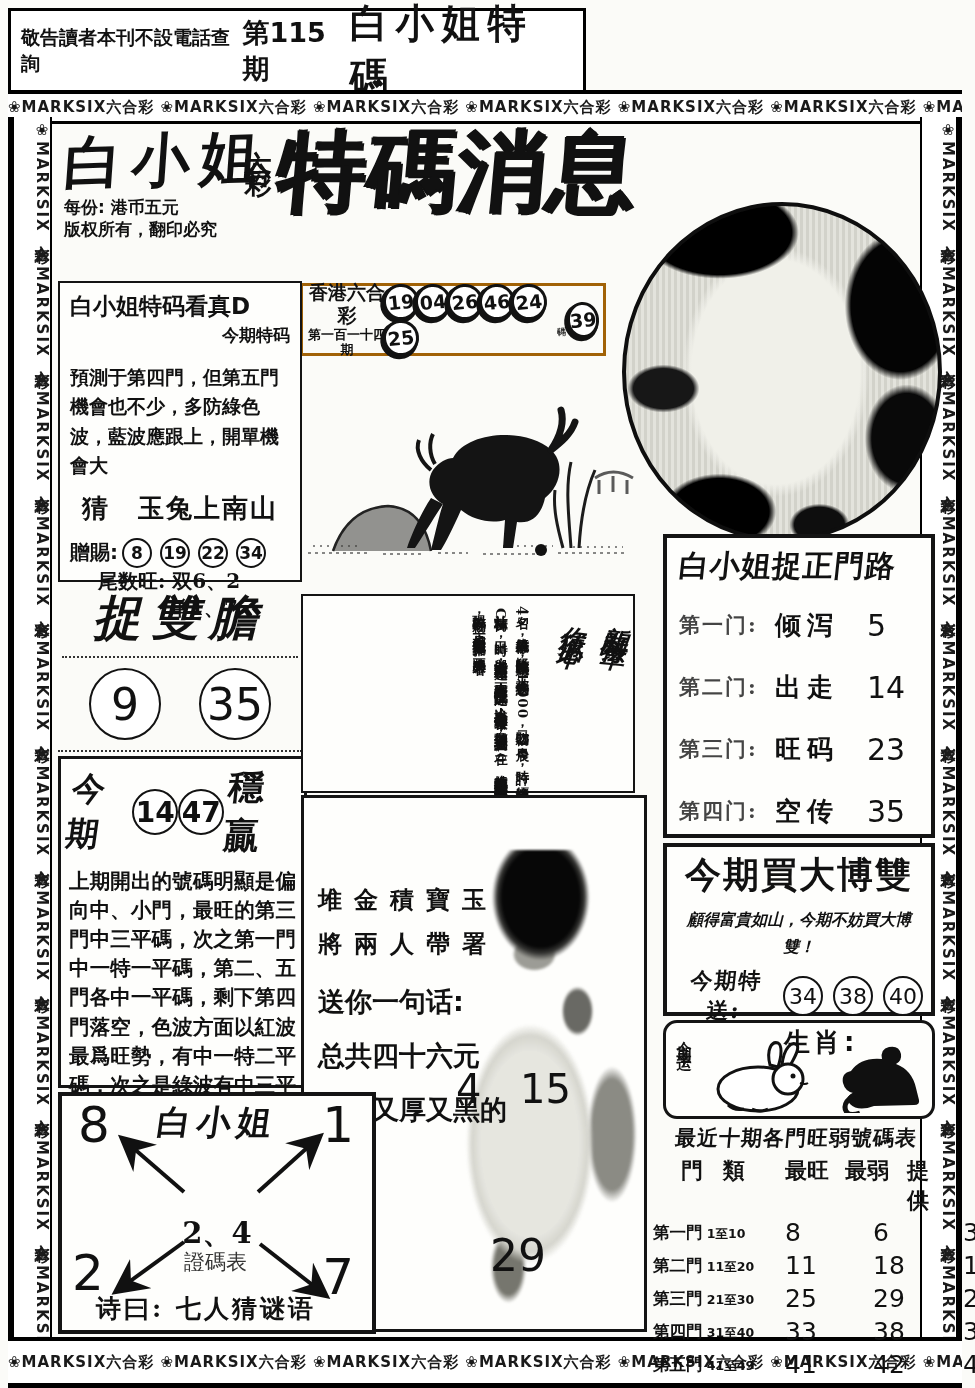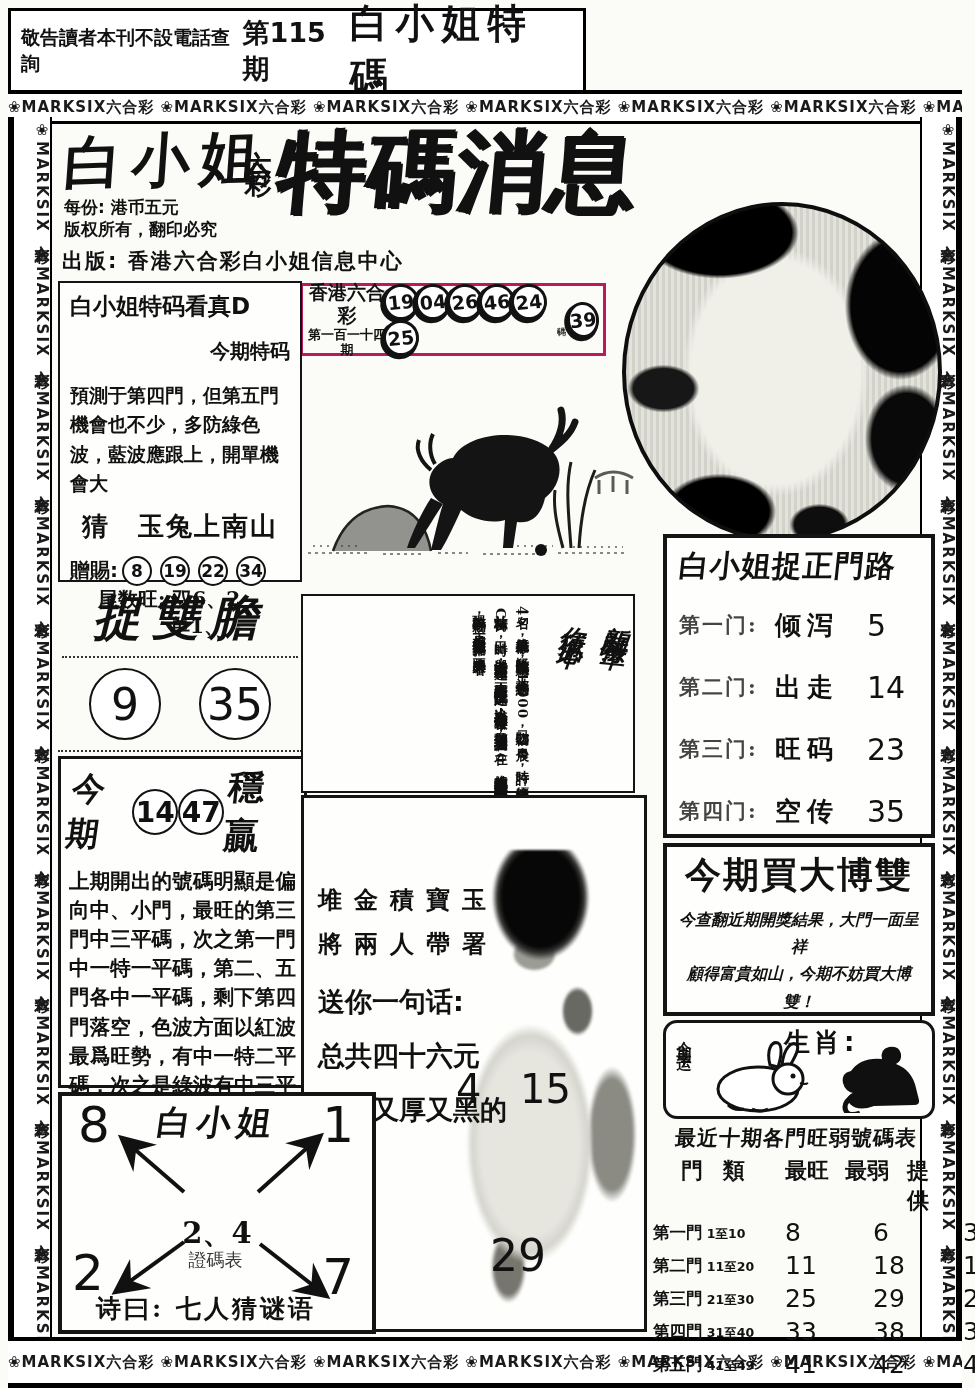--- a/index.html
+++ b/index.html
@@ -43,31 +43,31 @@
       radial-gradient(120px 70px at 30% 8%, #0c0c0c 0 60%, transparent 66%),
       radial-gradient(90px 120px at 88% 30%, #111 0 55%, transparent 62%),
       radial-gradient(70px 90px at 90% 70%, #161616 0 50%, transparent 60%),
       radial-gradient(60px 40px at 12% 55%, #222 0 50%, transparent 60%),
       radial-gradient(90px 60px at 30% 92%, #0e0e0e 0 55%, transparent 63%),
       radial-gradient(50px 35px at 62% 96%, #1a1a1a 0 50%, transparent 60%),
       radial-gradient(120px 160px at 48% 50%, #e4e4de 0 70%, transparent 78%),
       repeating-linear-gradient(90deg,#c9c9c2 0 3px,#d8d8d2 3px 6px);
     filter:contrast(1.12);}
   
-  #results-box{left:300px;top:283px;width:292px;height:67px;border:3px solid #be185d;display:flex;
+  #results-box{left:300px;top:283px;width:292px;height:67px;border:3px solid #a16207;display:flex;
                align-items:center;padding:0 4px;}
   #results-label{width:92px;text-align:center;line-height:1.2;}
   #results-title{font-size:19px;font-weight:bold;}
   #results-issue{font-size:13px;font-weight:bold;}
   #results-numbers .ball{width:36px;height:36px;font-size:19px;margin-left:-4px;}
   #special-label{writing-mode:vertical-rl;font-size:9px;width:12px;margin:0 1px;line-height:1;}
   
   #forecast-box{left:58px;top:281px;width:244px;height:301px;padding:8px 10px;}
   #forecast-title{font-size:23px;font-weight:900;}
-  #forecast-sub{font-size:20px;font-weight:bold;text-align:right;margin-top:16px;}
+  #forecast-sub{font-size:17px;font-weight:bold;text-align:right;margin-top:2px;}
   #forecast-body{font-size:19px;font-weight:bold;line-height:1.55;margin-top:16px;}
   #forecast-guess{font-size:26px;font-weight:900;margin-top:10px;text-align:center;letter-spacing:2px;}
   #forecast-gift{margin-top:12px;font-size:20px;font-weight:bold;display:flex;align-items:center;gap:4px;}
   #forecast-gift .ball{width:30px;height:30px;font-size:17px;box-shadow:none;transform:none;border-width:2px;}
   #forecast-tails{font-size:20px;font-weight:bold;margin-top:0;padding-left:28px;}
   #forecast-odd{padding-left:72px;}
   
   #dp-box{left:58px;top:586px;width:244px;height:168px;}
   #dp-title{font-size:48px;font-weight:900;text-align:center;letter-spacing:10px;font-style:italic;}
   #dp-sep{border-top:2px dotted #333;margin:6px 4px 10px;}
@@ -140,21 +140,21 @@
   .t-door{font-size:16.5px;font-weight:900;white-space:nowrap;}
   .t-range{font-size:12.5px;font-weight:bold;}
   .t-num{font-size:25px;}
   
   #riddle-box{left:58px;top:1092px;width:318px;height:242px;border-width:4px;z-index:6;}
   .corner-num{position:absolute;font-size:50px;}
   #riddle-title{position:absolute;left:0;right:0;top:4px;text-align:center;font-size:34px;font-weight:900;
                 letter-spacing:6px;transform:skewX(-8deg);}
   #riddle-hm{position:absolute;left:0;right:0;top:78px;text-align:center;font-size:30px;font-weight:900;letter-spacing:4px;}
   #riddle-val{position:absolute;left:0;right:0;top:118px;text-align:center;font-size:29px;font-weight:bold;}
-  #riddle-sub{position:absolute;left:0;right:3px;top:152px;text-align:center;font-size:18px;opacity:.85;}
+  #riddle-sub{position:absolute;left:0;right:3px;top:152px;text-align:center;font-size:21px;opacity:.85;}
   #riddle-poem{position:absolute;left:34px;top:196px;font-size:25px;font-weight:bold;letter-spacing:3px;}
   #riddle-arrows{position:absolute;left:0;top:0;}
 </style>
 </head>
 <body>
 
 <div id="page">
 
   <div id="header-box" class="abs">
     <span id="header-notice">敬告讀者本刊不設電話查詢</span>
@@ -165,21 +165,20 @@
   <div id="top-strip" class="abs strip">❀MARKSIX六合彩 ❀MARKSIX六合彩 ❀MARKSIX六合彩 ❀MARKSIX六合彩 ❀MARKSIX六合彩 ❀MARKSIX六合彩 ❀MARKSIX六合彩 ❀MARKSIX六合彩</div>
   <div id="bottom-strip" class="abs strip">❀MARKSIX六合彩 ❀MARKSIX六合彩 ❀MARKSIX六合彩 ❀MARKSIX六合彩 ❀MARKSIX六合彩 ❀MARKSIX六合彩 ❀MARKSIX六合彩 ❀MARKSIX六合彩</div>
   <div id="left-strip" class="abs strip vstrip">❀MARKSIX六合彩 ❀MARKSIX六合彩 ❀MARKSIX六合彩 ❀MARKSIX六合彩 ❀MARKSIX六合彩 ❀MARKSIX六合彩 ❀MARKSIX六合彩 ❀MARKSIX六合彩 ❀MARKSIX六合彩 ❀MARKSIX六合彩 ❀MARKSIX六合彩 ❀MARKSIX六合彩 ❀MARKSIX六合彩 ❀MARKSIX六合彩</div>
   <div id="right-strip" class="abs strip vstrip">❀MARKSIX六合彩 ❀MARKSIX六合彩 ❀MARKSIX六合彩 ❀MARKSIX六合彩 ❀MARKSIX六合彩 ❀MARKSIX六合彩 ❀MARKSIX六合彩 ❀MARKSIX六合彩 ❀MARKSIX六合彩 ❀MARKSIX六合彩 ❀MARKSIX六合彩 ❀MARKSIX六合彩 ❀MARKSIX六合彩 ❀MARKSIX六合彩</div>
 
   <div id="brand" class="abs serif">白小姐</div>
   <div id="brand-sub" class="abs serif">六合彩</div>
   <div id="mast-title" class="abs serif">特碼消息</div>
   <div id="mast-price" class="abs">每份: 港币五元</div>
   <div id="mast-copy" class="abs">版权所有，翻印必究</div>
-  <div id="mast-pub" class="abs">出版: 香港六合彩白小姐信息中心</div>
 
   <div id="photo-circle" class="abs"></div>
 
   <div id="results-box" class="abs">
     <div id="results-label">
       <div id="results-title">香港六合彩</div>
       <div id="results-issue">第一百一十四期</div>
     </div>
     <div id="results-numbers"><span class="ball">19</span><span class="ball">04</span><span class="ball">26</span><span class="ball">46</span><span class="ball">24</span><span class="ball">25</span></div>
     <span id="special-label">特碼</span>
@@ -308,21 +307,20 @@
           <span class="door-label serif">第五门:</span>
           <span class="door-word">道波</span>
           <span class="door-num">47</span>
         </div>
       </div>
   </div>
 
   <div id="bd-box" class="box">
     <div id="bd-title">今期買大博雙</div>
     <div id="bd-body" class="serif">
-      <div>今查翻近期開獎結果，大門一面呈祥</div>
       <div>顧得富貴如山，今期不妨買大博雙！</div>
     </div>
     <div id="bd-send">
       <span id="bd-send-label" class="serif">今期特送:</span>
       <span style="display:flex;gap:10px;">
           <span class="ball">34</span>
           <span class="ball">38</span>
           <span class="ball">40</span>
         </span>
     </div>

